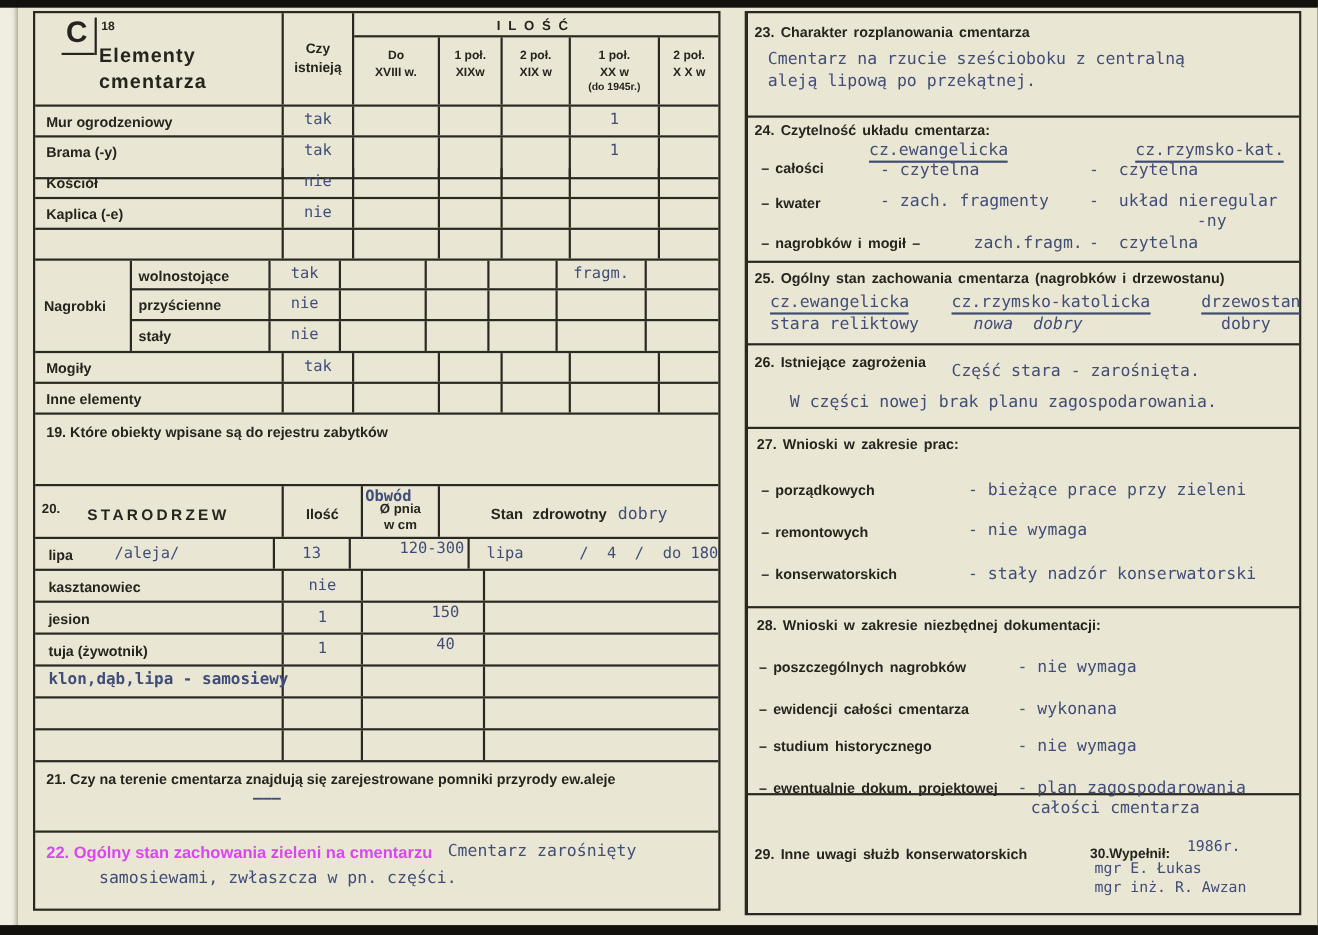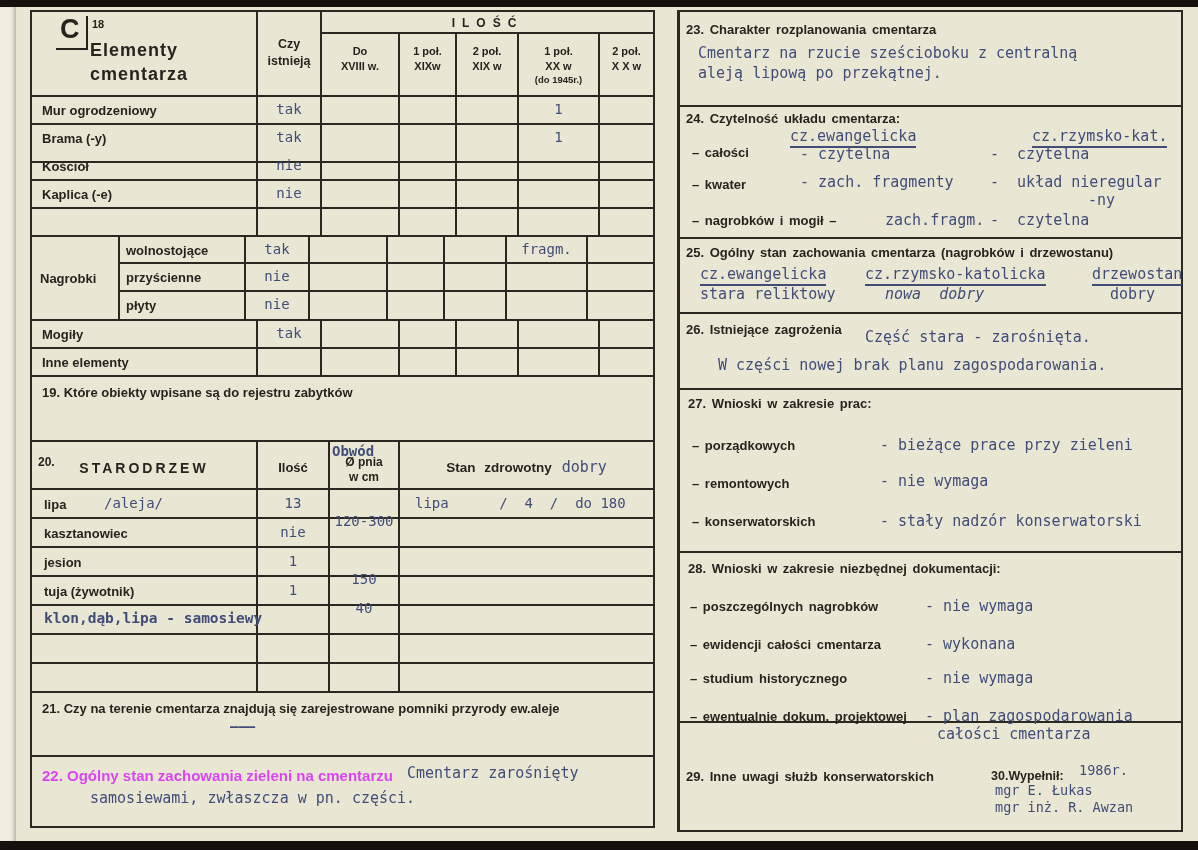--- a/index.html
+++ b/index.html
@@ -65,21 +65,21 @@
   .q20title{position:absolute;left:0;right:0;top:18px;text-align:center;font-size:14px;font-weight:700;letter-spacing:3px;color:#27241e;}
   .si{width:72px;text-align:center;font-size:13px;font-weight:700;color:#27241e;padding-top:18px;}
   .so{width:70px;position:relative;font-size:12px;font-weight:700;color:#27241e;text-align:center;}
   .so .l1{margin-top:13px;} .so .l2{margin-top:1px;}
   .obwod-typed{position:absolute;left:2px;top:1px;font-size:14px;}
   .ss{flex:1;text-align:center;font-size:13.5px;font-weight:700;color:#27241e;padding-top:16px;word-spacing:5px;}
   .ss .typed{font-size:15px;font-weight:400;word-spacing:0;margin-left:10px;}
 
   .trow .cl{position:relative;font-size:13px;font-weight:700;color:#27241e;padding:7px 0 0 12px;}
   .trow .si2{width:72px;box-sizing:border-box;border-right:2px solid #2b2822;text-align:center;font-size:14px;padding-top:5px;}
-  .trow .so2{width:70px;box-sizing:border-box;border-right:2px solid #2b2822;text-align:center;font-size:14px;padding-top:23px;}
+  .trow .so2{width:70px;box-sizing:border-box;border-right:2px solid #2b2822;text-align:center;font-size:14px;padding-top:1px;margin-left:41px;}
   .trow .ss2{flex:1;font-size:14px;padding:5px 0 0 15px;box-sizing:border-box;}
   .typed-inline{font-weight:400;font-size:14px;position:absolute;top:5px;}
   .span-typed{position:absolute;left:12px;top:4px;font-size:14.5px;z-index:3;}
 
   .s21{top:681px;height:64px;display:block;padding:8px 10px 0;font-size:13px;font-weight:700;color:#27241e;}
   .q21mark{display:block;margin:2px 0 0 188px;font-size:14px;letter-spacing:0;}
 
   .s22{top:745px;height:69px;display:block;border-bottom:none;padding:10px 6px 0 10px;}
   .s22line1{display:flex;align-items:flex-start;}
   .s22 .lbl{font-size:15px;font-weight:700;color:#d946ef;}
@@ -218,21 +218,21 @@
       <div class="ngrow">
         <div class="nsl">przyścienne</div>
         <div class="cell cc typed" style="text-align:center;font-size:14px;padding-top:4px;">nie</div>
         <div class="cell p1"></div>
           <div class="cell p2"></div>
           <div class="cell p3"></div>
         <div class="cell p4"></div>
           <div class="cell p5 last"></div>
       </div>
       <div class="ngrow lastrow">
-        <div class="nsl">płyty</div>
+        <div class="nsl">stały</div>
         <div class="cell cc typed" style="text-align:center;font-size:14px;padding-top:4px;">nie</div>
         <div class="cell p1"></div>
           <div class="cell p2"></div>
           <div class="cell p3"></div>
         <div class="cell p4"></div>
           <div class="cell p5 last"></div>
       </div>
     </div>
   </div>
 

